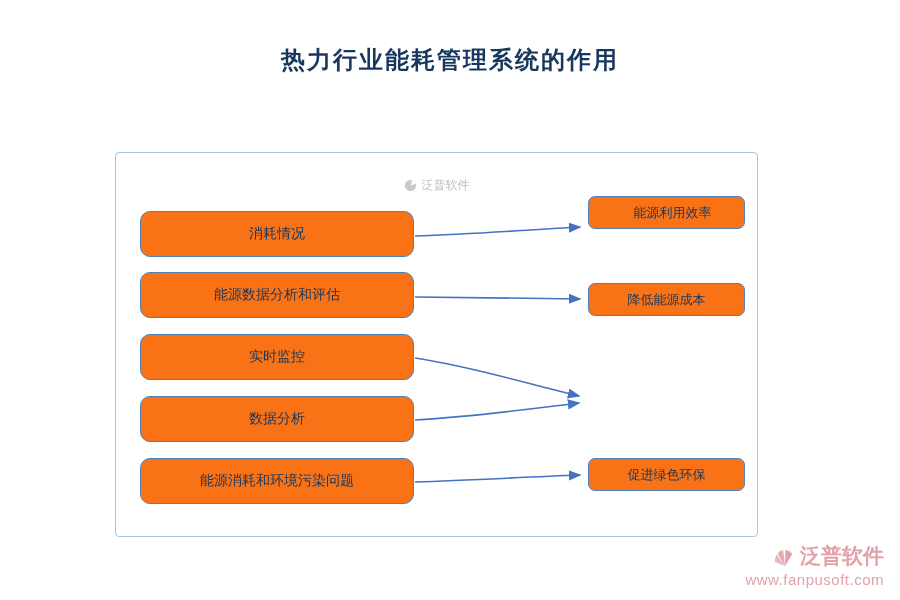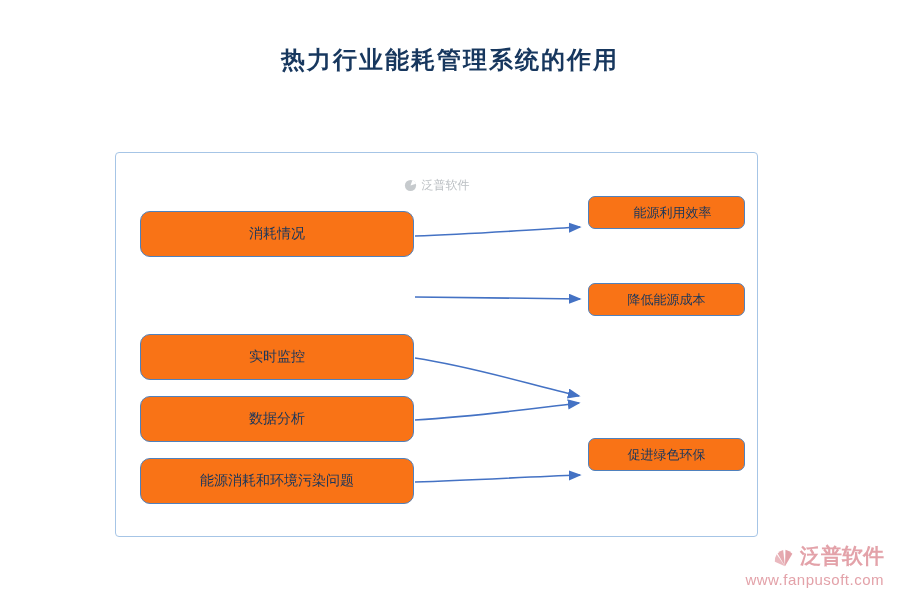--- a/index.html
+++ b/index.html
@@ -34,21 +34,21 @@
     position:absolute;background:#f97316;
     border:1.5px solid #4f81bd;
     display:flex;align-items:center;justify-content:center;
     font-weight:normal;color:#17365d;white-space:nowrap;
     box-sizing:border-box;
   }
   .box-left{left:140px;width:274px;height:46px;border-radius:10px;font-size:14px;}
   .box-right{left:588px;width:157px;height:33px;border-radius:7px;font-size:13px;}
 
   .lb-0{top:211px;} .lb-1{top:272px;} .lb-2{top:334px;} .lb-3{top:396px;} .lb-4{top:458px;}
-  .rb-0{top:196px;padding-left:12px;} .rb-1{top:283px;text-align:right;} .rb-2{top:384px;} .rb-3{top:438px;text-align:center;}
+  .rb-0{top:196px;padding-left:12px;} .rb-1{top:283px;text-align:right;} .rb-2{top:384px;} .rb-3{top:458px;text-align:center;}
 
   .arrow-layer{position:absolute;inset:0;pointer-events:none;}
 
   .footer{
     position:absolute;right:16px;bottom:12px;text-align:right;
   }
   .footer-brand-row{
     display:flex;align-items:flex-end;justify-content:flex-end;gap:3px;
     color:#e3a2a9;font-size:21px;font-weight:bold;
     font-family:"DejaVu Serif","Liberation Serif",serif;
@@ -69,20 +69,23 @@
           <circle cx="7" cy="7" r="6" fill="#c6cacd"></circle>
           <path d="M7,7 L13,5 A6,6 0 0 0 9,1.3 Z" fill="#ffffff"></path>
         </svg>
       </span>
       <span>泛普软件</span>
     </div>
   </div>
 
   <div class="box box-left lb-0">
     <span>消耗情况</span>
+  </div>
+  <div class="box box-left lb-1">
+    <span>能源数据分析和评估</span>
   </div>
   <div class="box box-left lb-2">
     <span>实时监控</span>
   </div>
   <div class="box box-left lb-4">
     <span>能源消耗和环境污染问题</span>
   </div>
   <div class="box box-left lb-3">
     <span>数据分析</span>
   </div>

